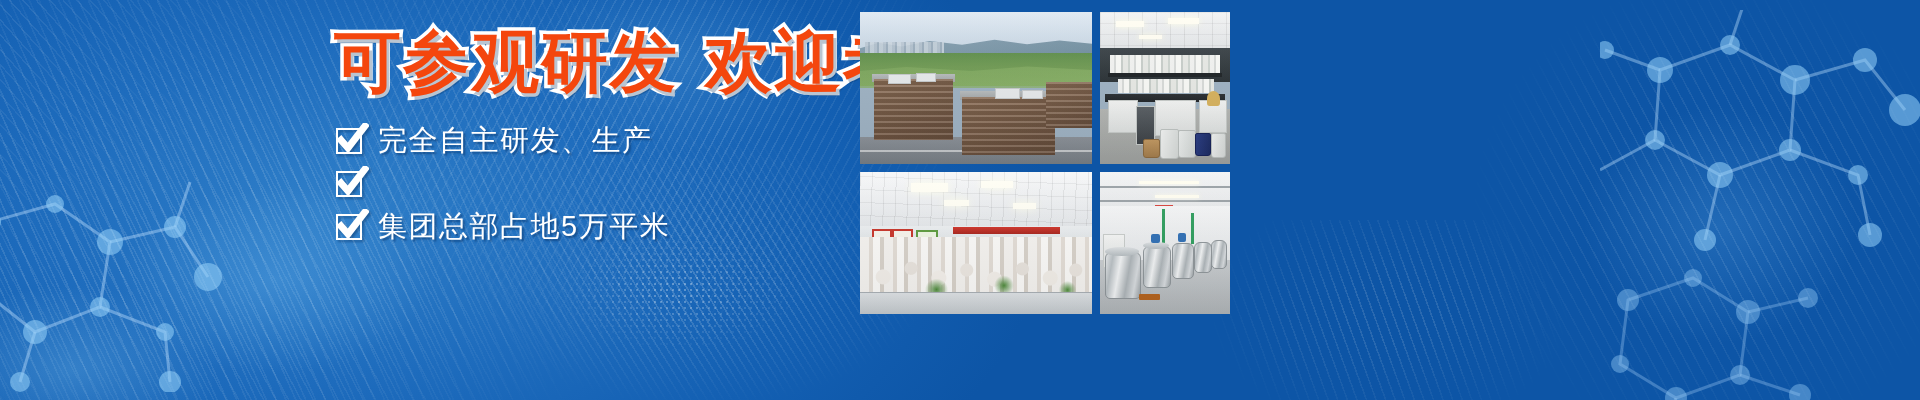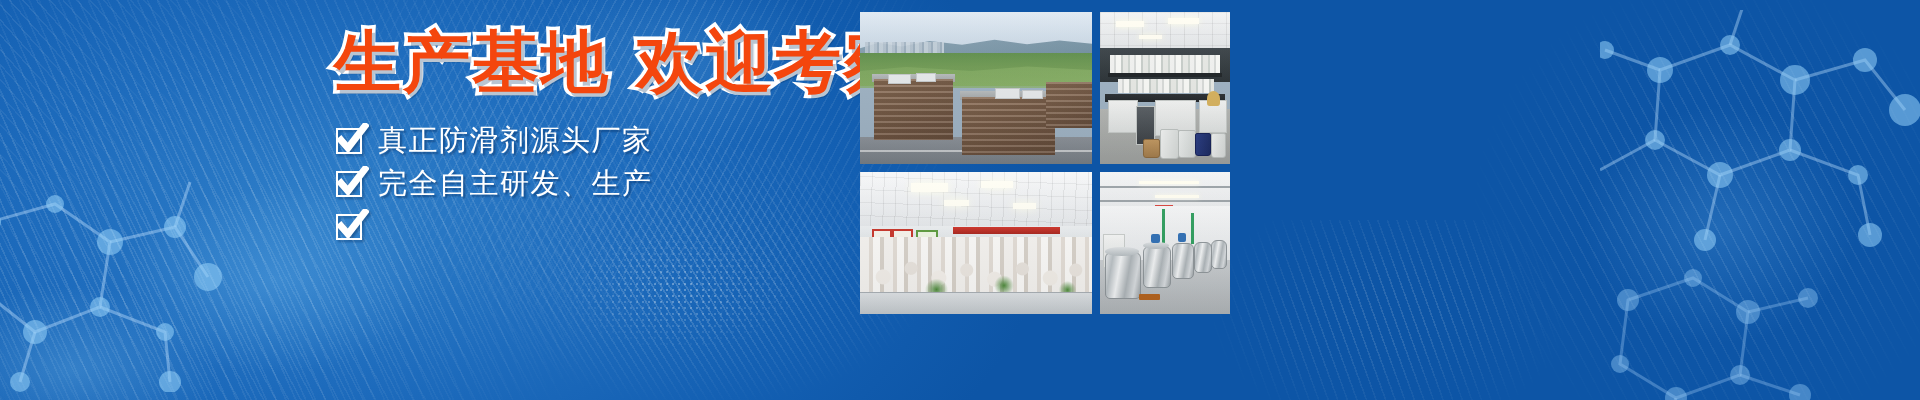--- a/index.html
+++ b/index.html
@@ -311,50 +311,50 @@
         <circle cx="152" cy="125" r="10"></circle>
       <circle cx="88" cy="148" r="11"></circle>
         <circle cx="32" cy="114" r="9"></circle>
       <circle cx="220" cy="48" r="10"></circle>
         <circle cx="212" cy="145" r="11"></circle>
     </g>
   </svg>
 
   <div class="content">
 
-    <div class="headline"><span>生产基地</span><span class="gap"></span><span>欢迎考察</span></div>
+    <div class="headline"><span>可参观研发</span><span class="gap"></span><span>欢迎考察</span></div>
 
     <div class="bullets">
 
-      <div class="bullet">
-        <span class="chk">
-          <svg width="34" height="34" viewBox="0 0 34 34">
-              <path d="M6 17 L13 25 L30 3" stroke="#ffffff" stroke-width="7" fill="none" stroke-linecap="square"></path>
-            </svg>
-        </span>
-        <span class="bullet-text">真正防滑剂源头厂家</span>
-      </div>
 
       <div class="bullet">
         <span class="chk">
           <svg width="34" height="34" viewBox="0 0 34 34">
               <path d="M6 17 L13 25 L30 3" stroke="#ffffff" stroke-width="7" fill="none" stroke-linecap="square"></path>
             </svg>
         </span>
         <span class="bullet-text">完全自主研发、生产</span>
       </div>
 
       <div class="bullet">
         <span class="chk">
           <svg width="34" height="34" viewBox="0 0 34 34">
               <path d="M6 17 L13 25 L30 3" stroke="#ffffff" stroke-width="7" fill="none" stroke-linecap="square"></path>
             </svg>
         </span>
       </div>
 
+      <div class="bullet">
+        <span class="chk">
+          <svg width="34" height="34" viewBox="0 0 34 34">
+              <path d="M6 17 L13 25 L30 3" stroke="#ffffff" stroke-width="7" fill="none" stroke-linecap="square"></path>
+            </svg>
+        </span>
+        <span class="bullet-text">集团总部占地5万平米</span>
+      </div>
 
     </div>
   </div>
 
   <div class="photos">
     <div class="pgrid">
 
       <div class="photo p-wide">
         <div class="sky"></div>
         <div class="farhills"></div>

